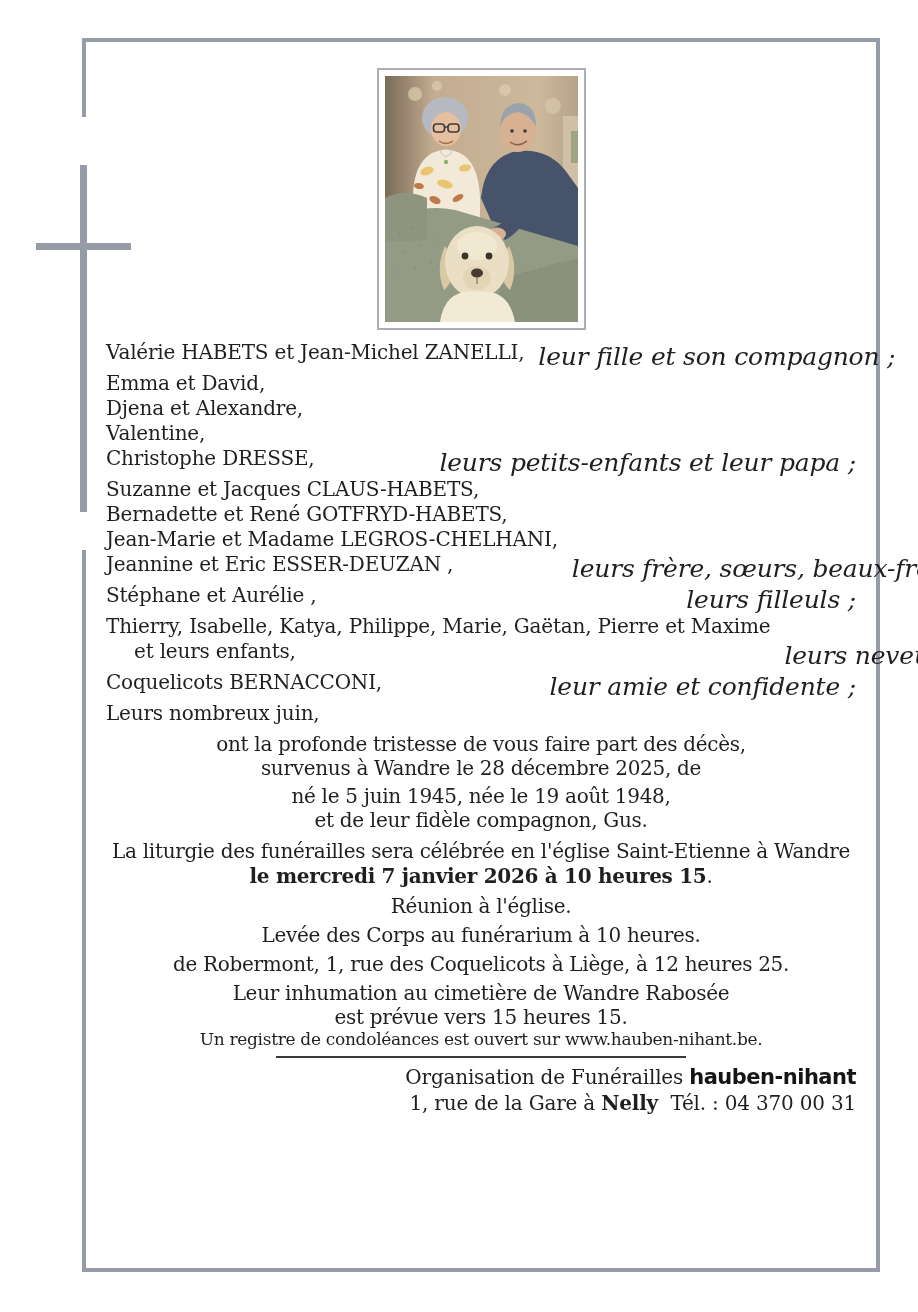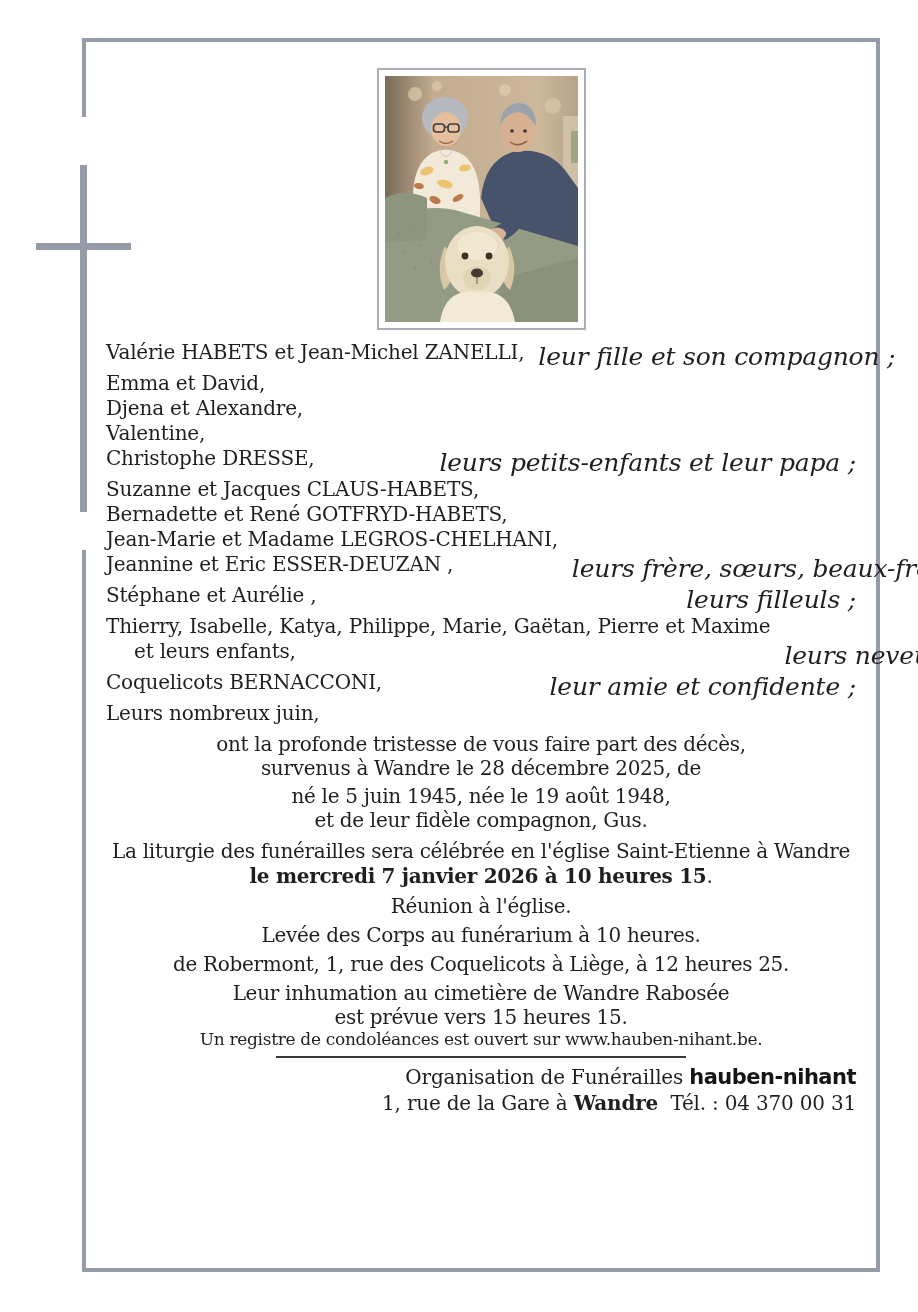--- a/index.html
+++ b/index.html
@@ -245,17 +245,17 @@
         <div class="line">est prévue vers 15 heures 15.</div>
       </div>
 
       <div class="register line">Un registre de condoléances est ouvert sur www.hauben-nihant.be.</div>
     </div>
 
     <div class="divider"></div>
 
     <div class="footer">
       <div class="line"><span>Organisation de Funérailles</span> <span class="logo">hauben-nihant</span></div>
-      <div class="line"><span>1, rue de la Gare à</span> <span class="b">Wandre</span>&nbsp; <span>Tél. : 04 370 00 31</span></div>
+      <div class="line"><span>1, rue de la Gare à</span> <span class="b">Nelly</span>&nbsp; <span>Tél. : 04 370 00 31</span></div>
     </div>
 
   </div>
 </div>
 
 </body></html>

